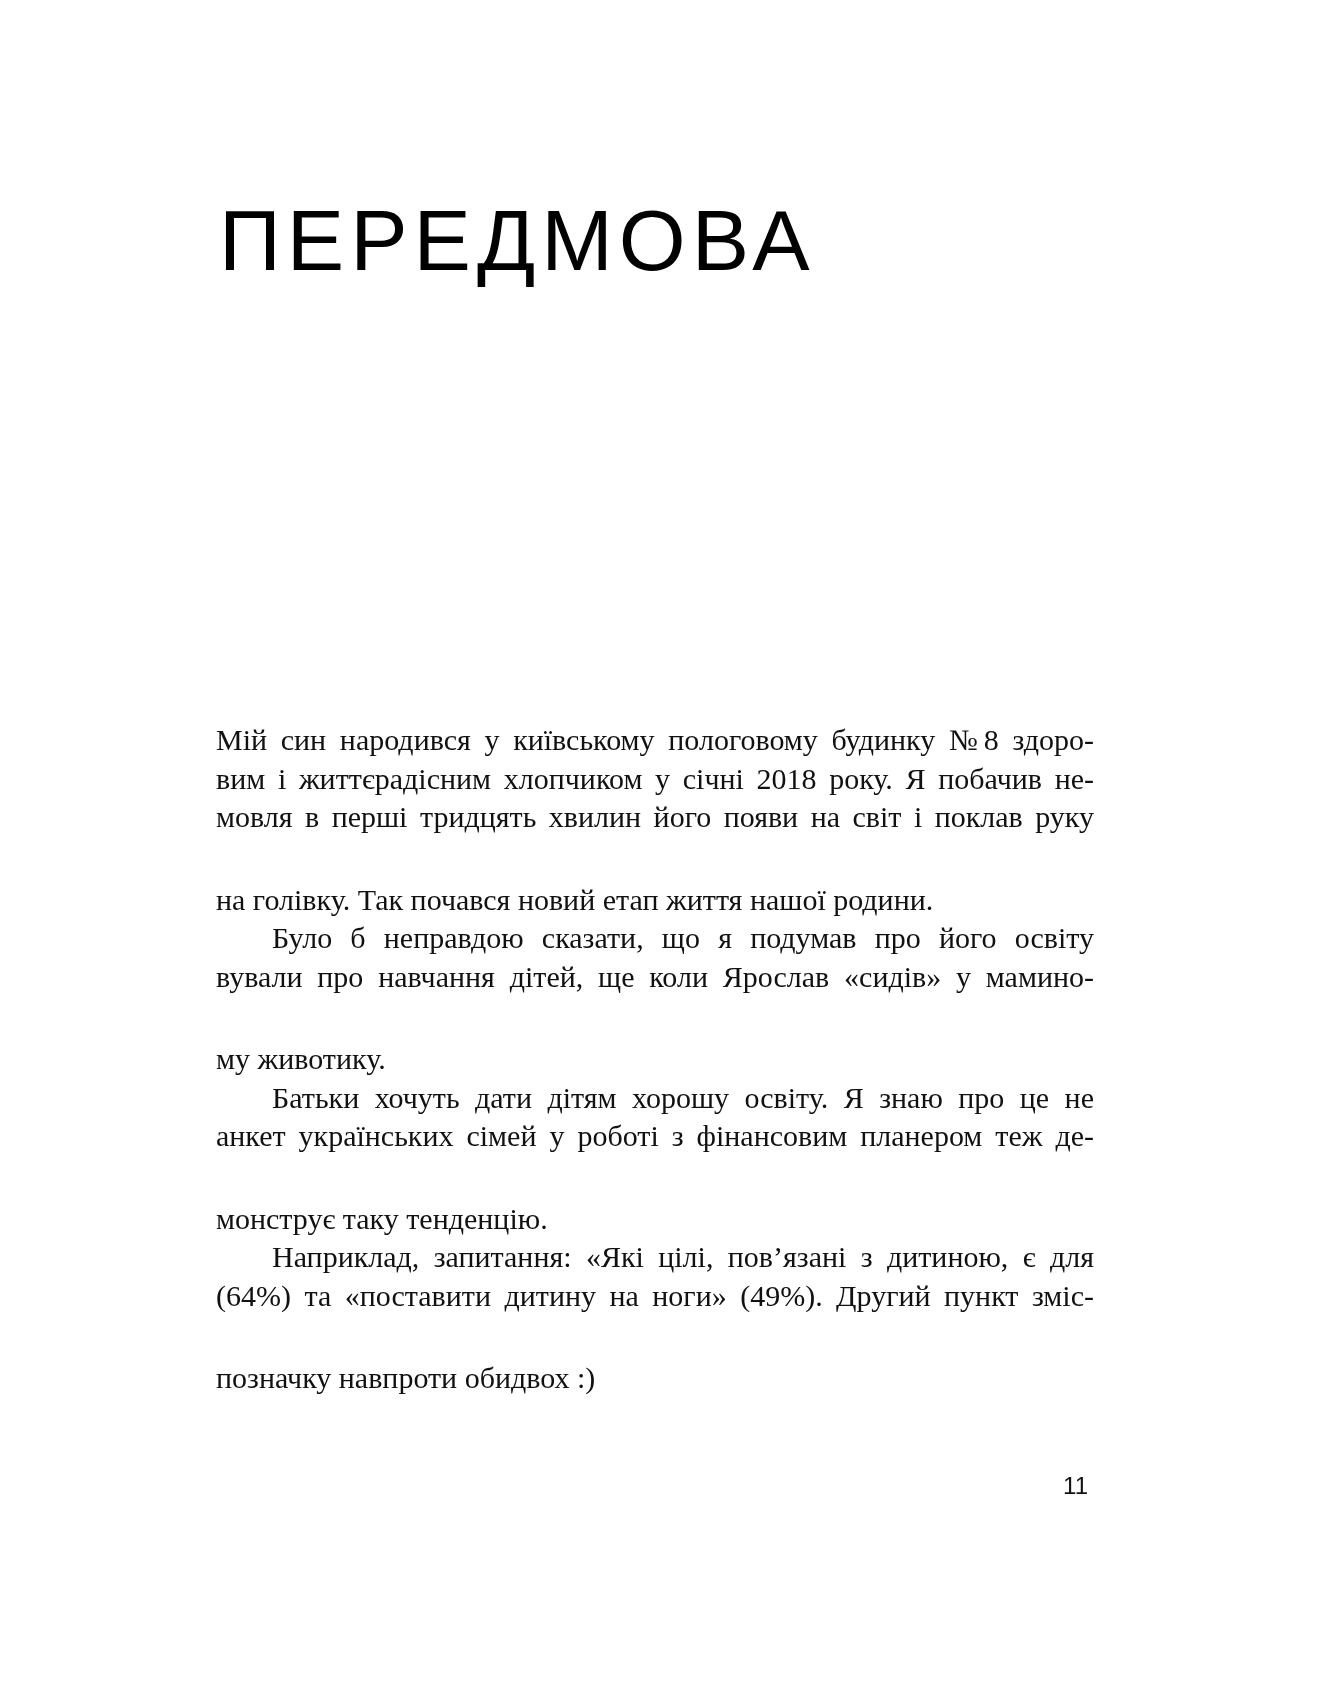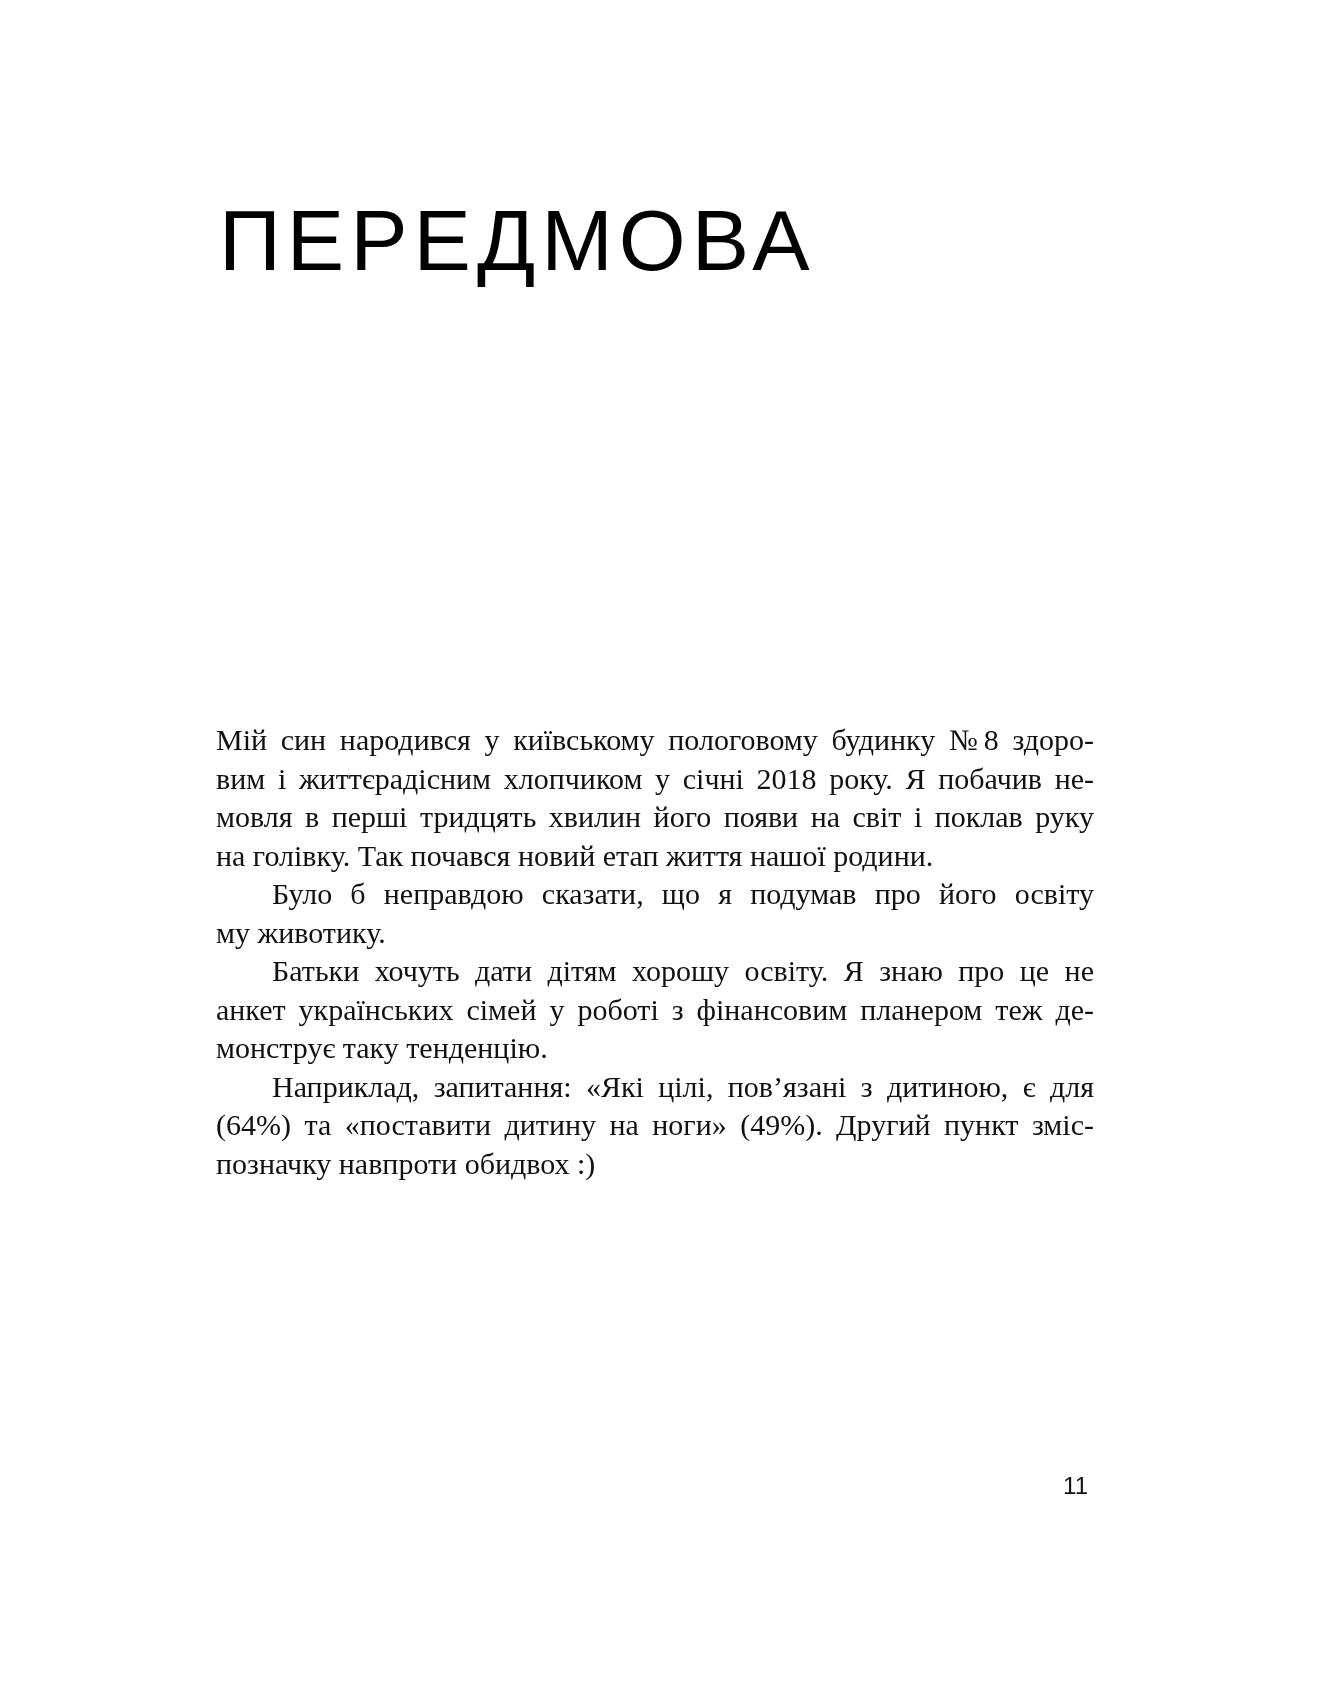--- a/index.html
+++ b/index.html
@@ -46,20 +46,21 @@
     margin: 0;
   }
   .line {
     text-align: justify;
     text-align-last: justify;
     white-space: normal;
   }
   .line.last {
     text-align: right;
     text-align-last: left;
+    margin-top: 44px;
   }
   .line.indent {
     padding-left: 56px;
   }
   .page-number {
     position: absolute;
     right: 251px;
     top: 1472px;
     font-family: "Liberation Sans", sans-serif;
     font-size: 24px;
@@ -76,20 +77,21 @@
 
   <div class="body-text">
       <div class="paragraph">
         <div class="line">Мій син народився у київському пологовому будинку №8 здоро-</div>
         <div class="line">вим і життєрадісним хлопчиком у січні 2018 року. Я побачив не-</div>
         <div class="line">мовля в перші тридцять хвилин його появи на світ і поклав руку</div>
         <div class="line last">на голівку. Так почався новий етап життя нашої родини.</div>
       </div>
       <div class="paragraph">
         <div class="line indent">Було б неправдою сказати, що я подумав про його освіту</div>
+        <div class="line">вували про навчання дітей, ще коли Ярослав «сидів» у мамино-</div>
         <div class="line last">му животику.</div>
       </div>
       <div class="paragraph">
         <div class="line indent">Батьки хочуть дати дітям хорошу освіту. Я знаю про це не</div>
         <div class="line">анкет українських сімей у роботі з фінансовим планером теж де-</div>
         <div class="line last">монструє таку тенденцію.</div>
       </div>
       <div class="paragraph">
         <div class="line indent">Наприклад, запитання: «Які цілі, пов’язані з дитиною, є для</div>
         <div class="line">(64%) та «поставити дитину на ноги» (49%). Другий пункт зміс-</div>

